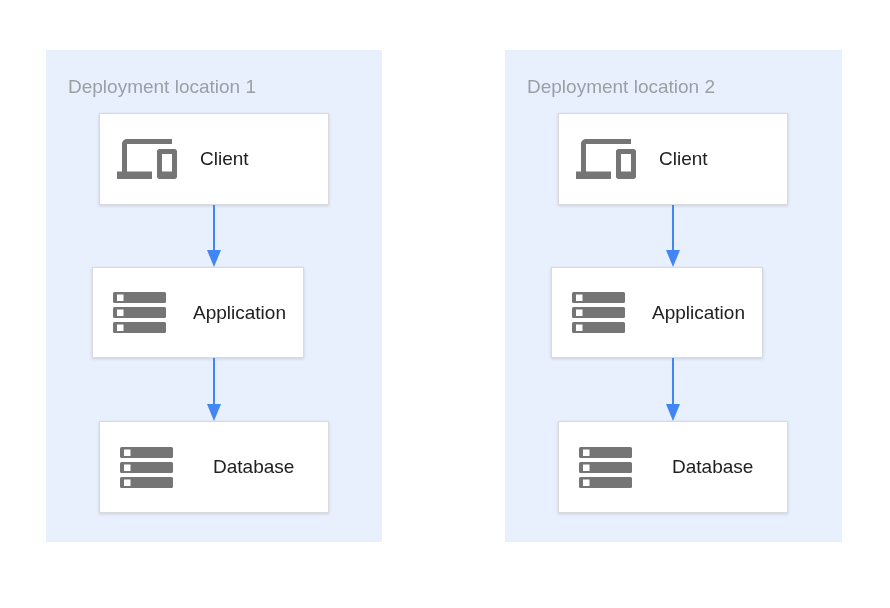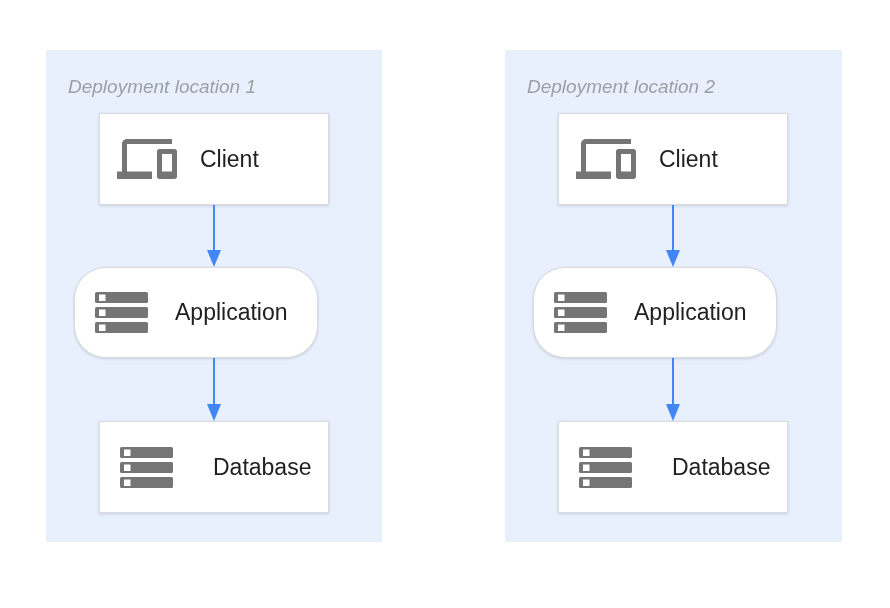--- a/index.html
+++ b/index.html
@@ -23,45 +23,44 @@
   }
   .panel.p1{left:46px;}
   .panel.p2{left:505px;width:337px;}
   .panel-title{
     position:absolute;
     left:22px;
     top:26px;
     font-size:19px;
     color:var(--title_gray);
     white-space:nowrap;
-    font-style:italic;
   }
   .node{
     position:absolute;
     background:var(--box_bg);
     border:1px solid var(--box_border);
     box-shadow:0 1px 3px rgba(0,0,0,.14);
     display:flex;
     align-items:center;
     padding-left:16px;
   }
   .node-client{left:53px;top:63px;width:230px;height:92px;}
-  .node-application{left:28px;top:217px;width:244px;height:91px;border-radius:32px;}
+  .node-application{left:46px;top:217px;width:212px;height:91px;}
   .node-database{left:53px;top:371px;width:230px;height:92px;gap:13px;}
   .node-icon{
     color:var(--icon_gray);
     display:flex;
     align-items:center;
     justify-content:center;
     flex:0 0 auto;
   }
   .node-icon.devices{width:62px;}
   .node-icon.servers{width:62px;}
   .node-label{
-    font-size:23px;
+    font-size:19px;
     color:var(--label_color);
     margin-left:22px;
     white-space:nowrap;
   }
   .arrow{
     position:absolute;
     left:161px;
     width:14px;
     display:flex;
     flex-direction:column;

